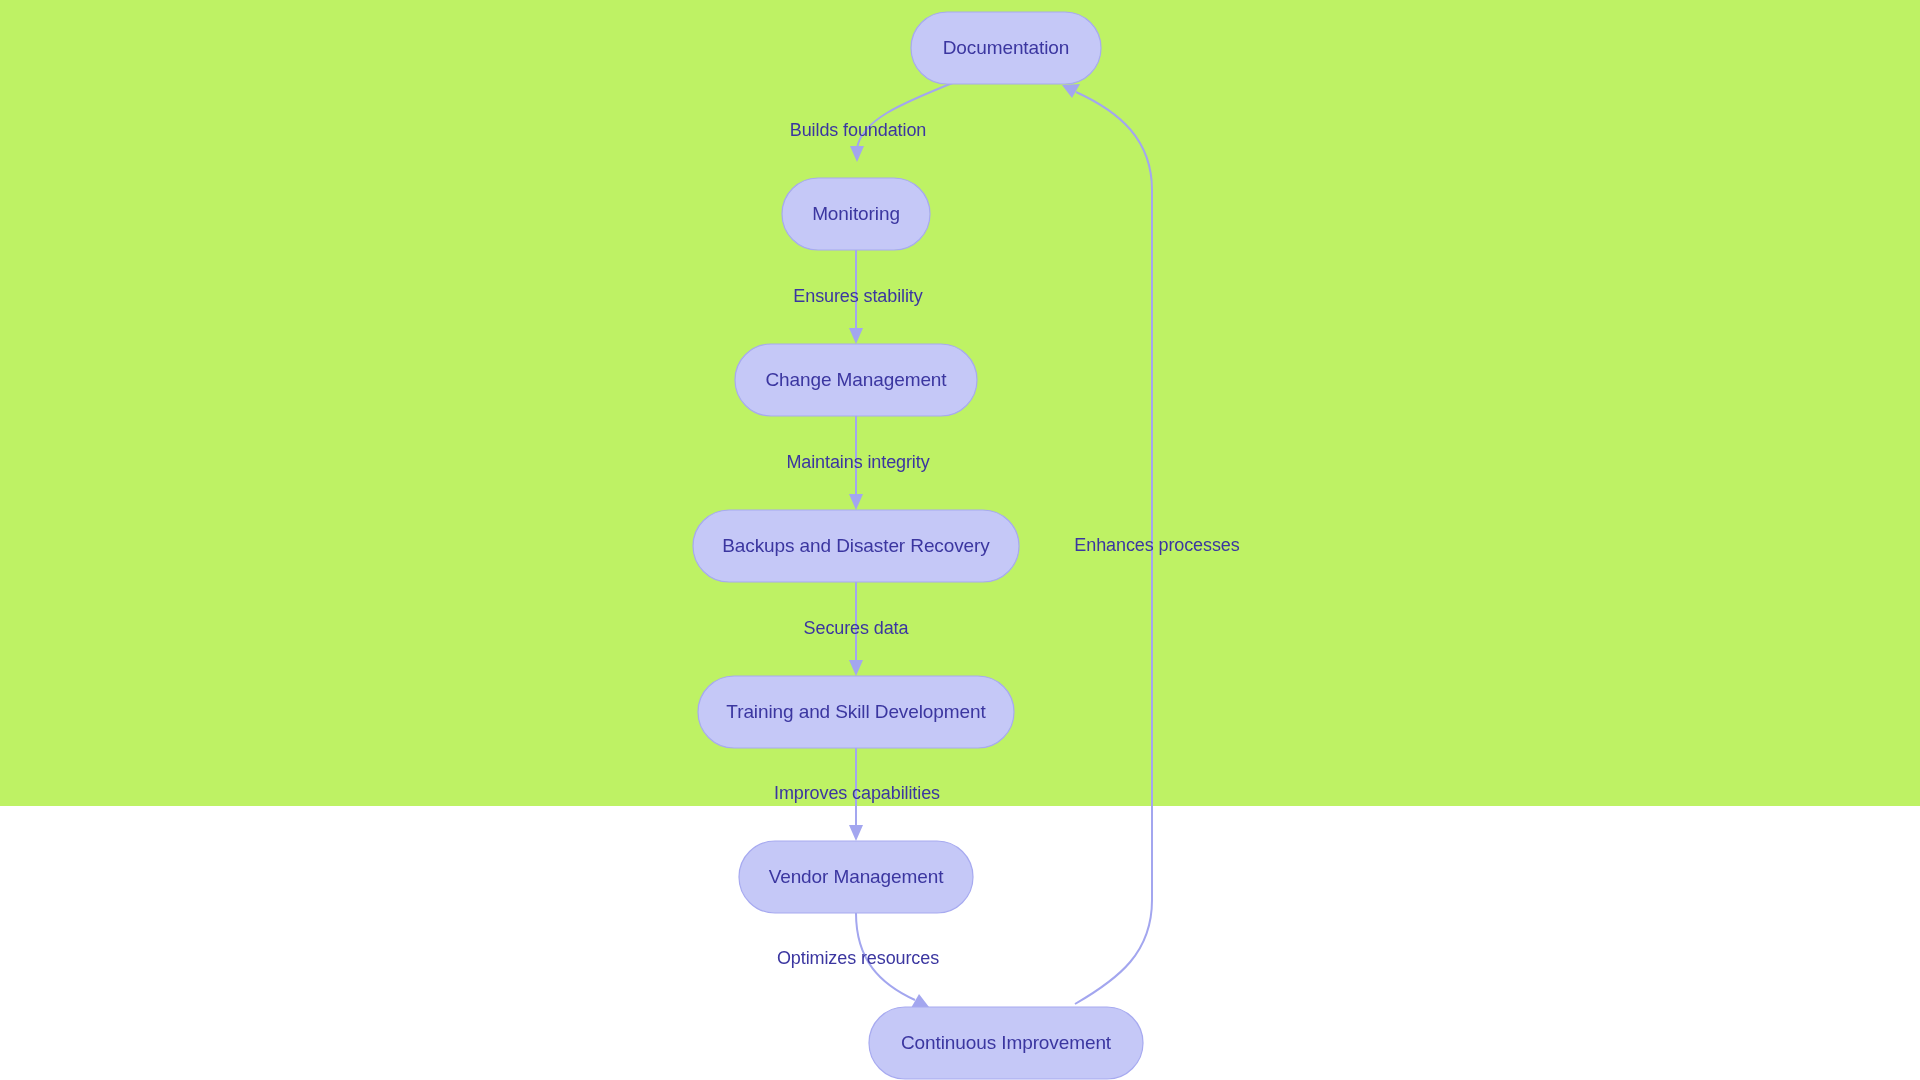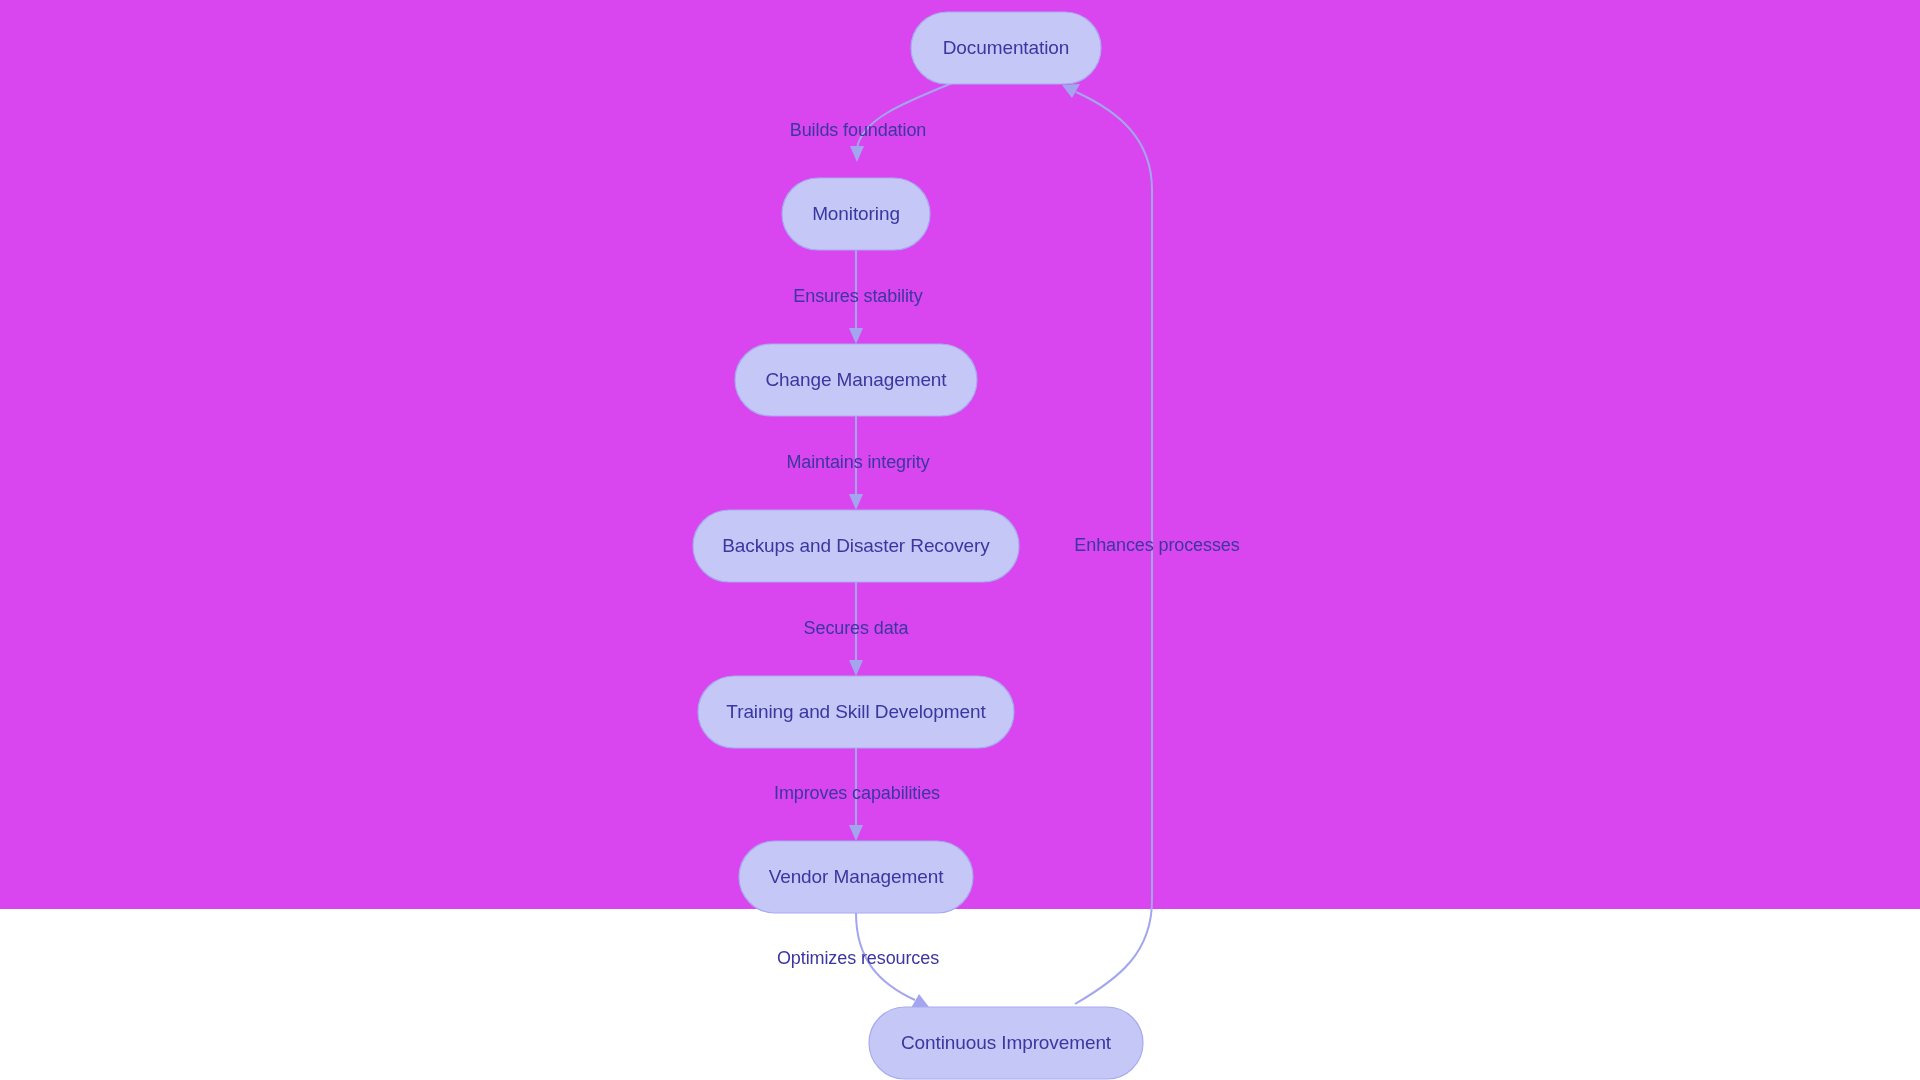--- a/index.html
+++ b/index.html
@@ -9,22 +9,22 @@
   }
   body {
     width: 1920px;
     height: 1080px;
     overflow: hidden;
     font-family: "Liberation Sans", sans-serif;
   }
   #flowchart-root {
     position: relative;
     width: 1920px;
-    height: 909px;
-    background: #d946ef;
+    height: 806px;
+    background: #bef264;
   }
   svg#diagram {
     display: block;
     width: 1920px;
     height: 1080px;
   }
   .node-shape {
     fill: #c5c8f7;
     stroke: #a7aaf0;
     stroke-width: 1.2;

